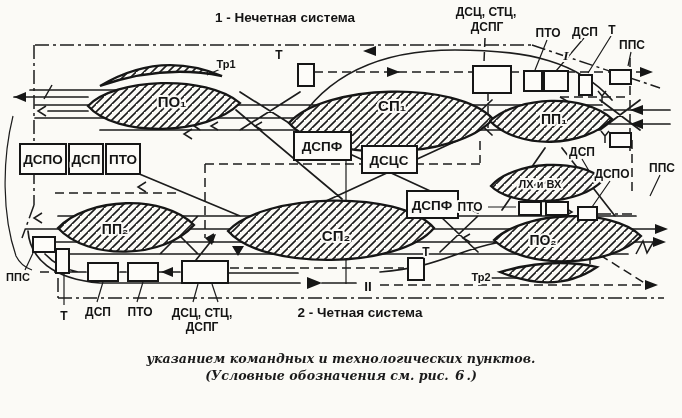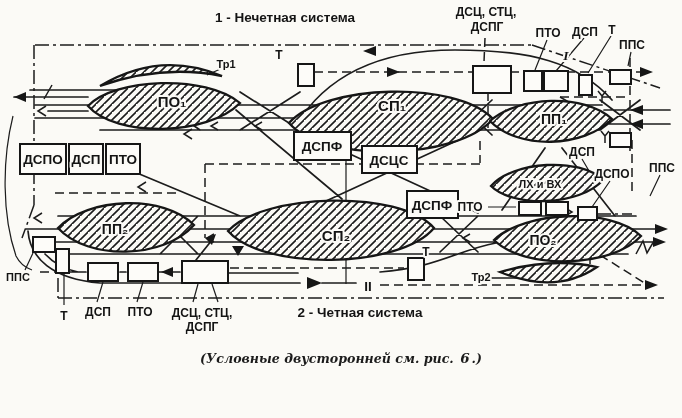--- a/index.html
+++ b/index.html
@@ -160,17 +160,20 @@
     <text class="lbl" x="64" y="320">Т</text>
     <text class="lbl" x="98" y="316">ДСП</text>
     <text class="lbl" x="140" y="316">ПТО</text>
     <text class="lbl" x="202" y="317">ДСЦ, СТЦ,</text>
     <text class="lbl" x="202" y="331">ДСПГ</text>
   </g>
 </svg>
 
 <div class="caption">
   <div>
-    <span>(Условные двусторонней см. рис.</span>
+    <span>указанием командных и технологических пунктов.</span>
+  </div>
+  <div>
+    <span>(Условные обозначения см. рис.</span>
     <span class="cap-num2">6</span><span>.)</span>
   </div>
 </div>
 </div>
 
 </body></html>

